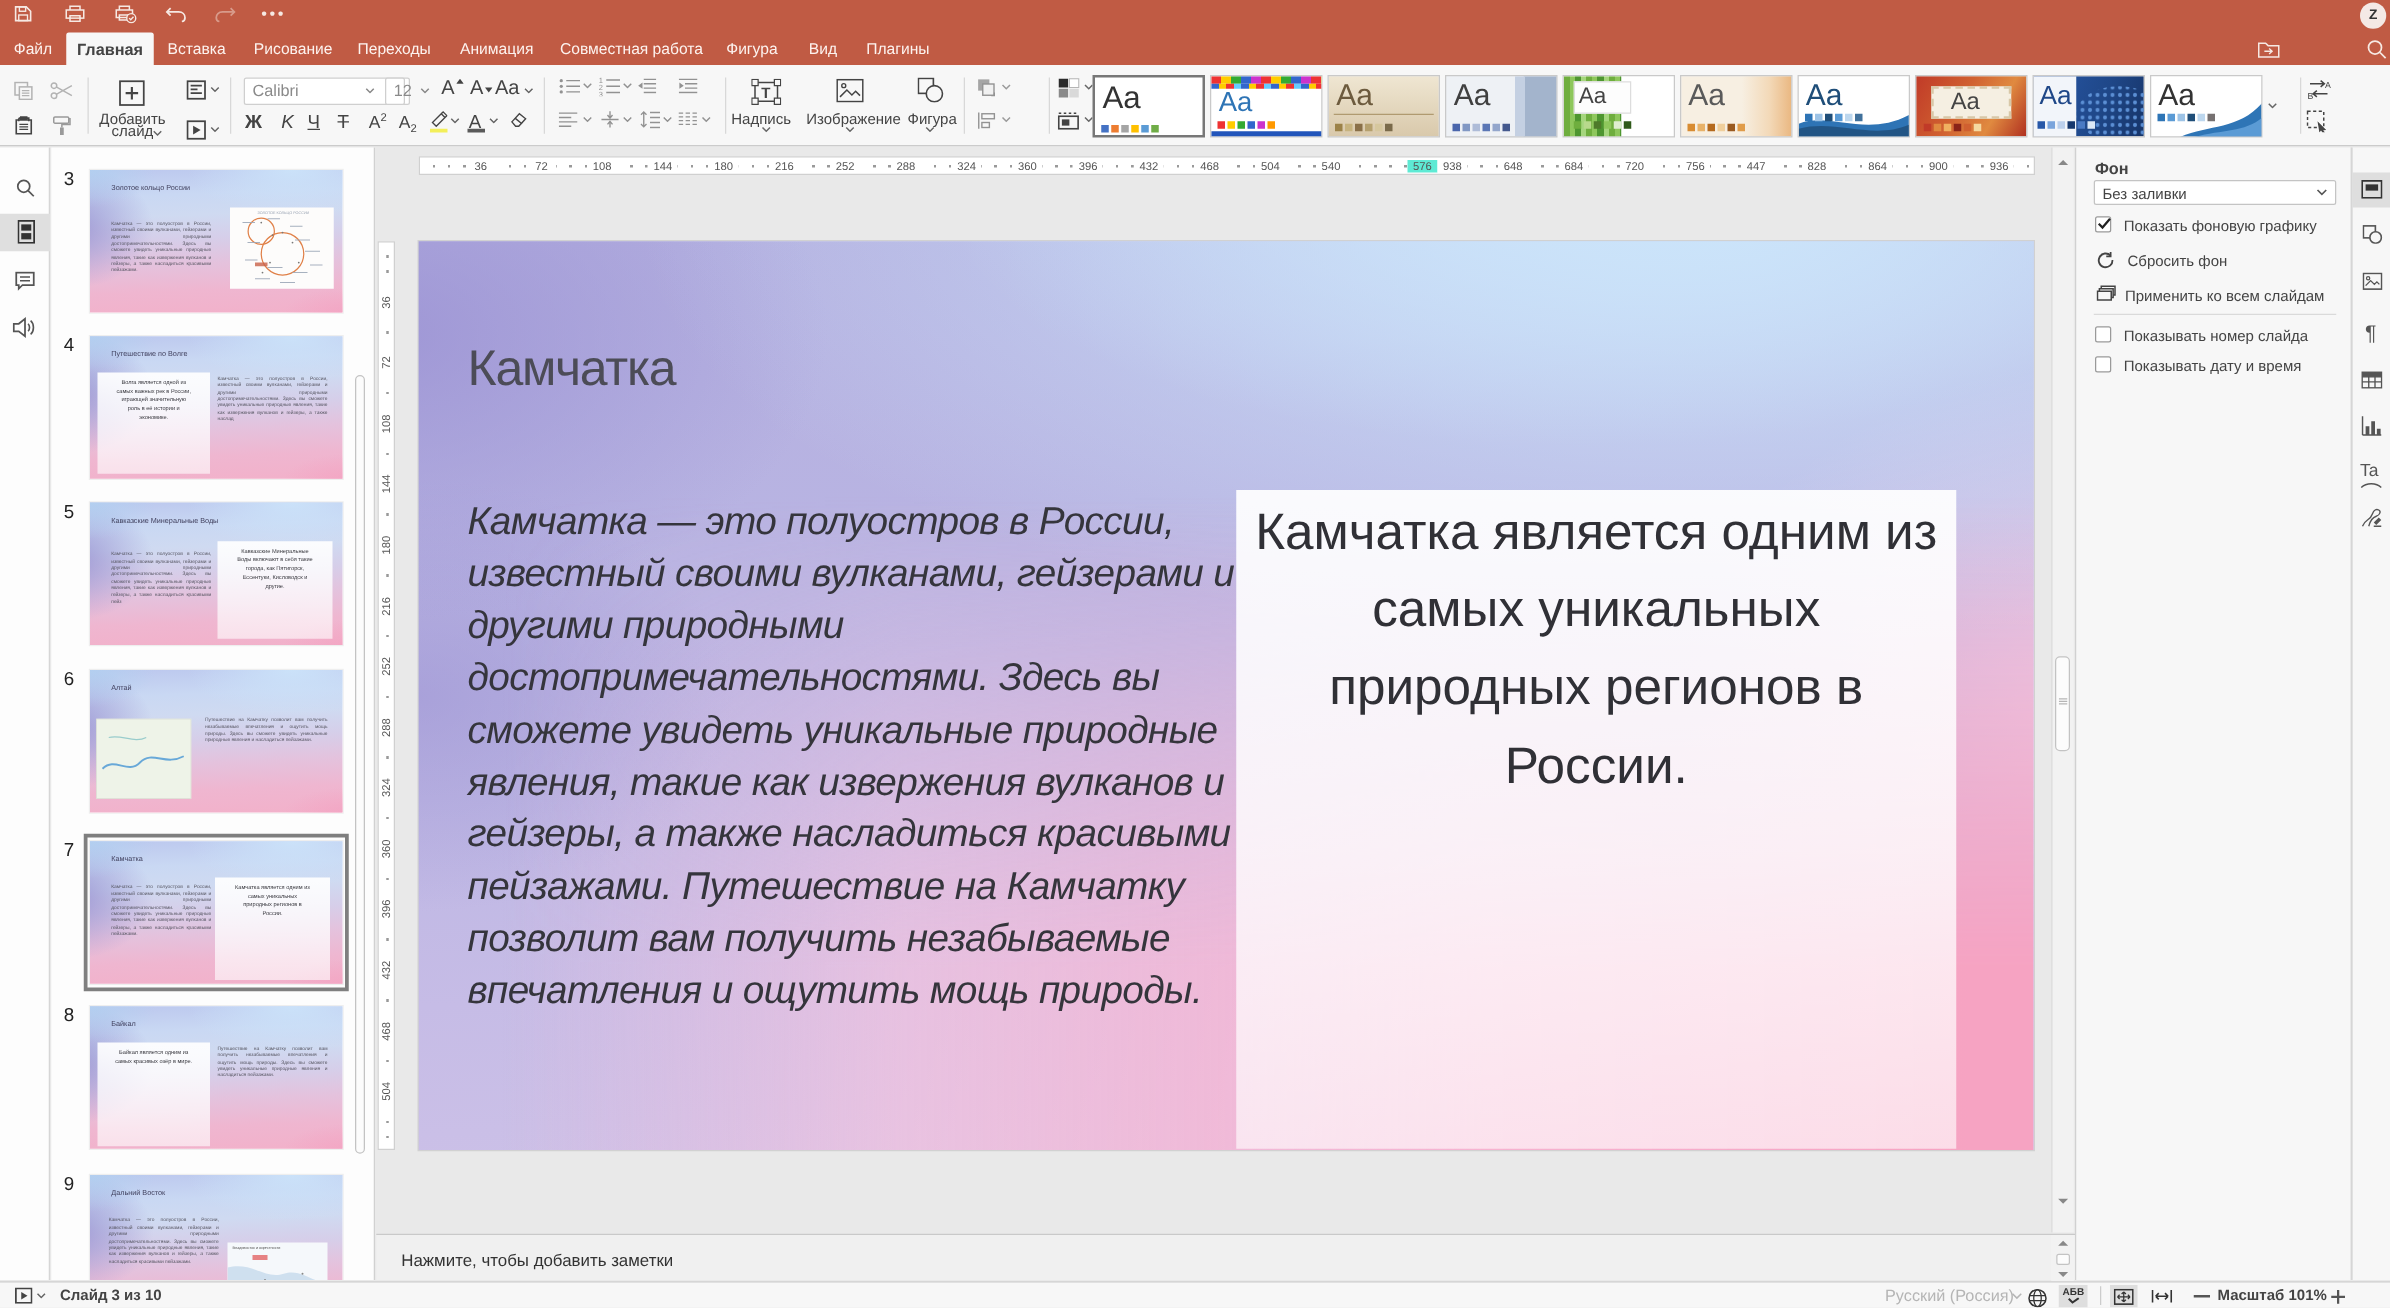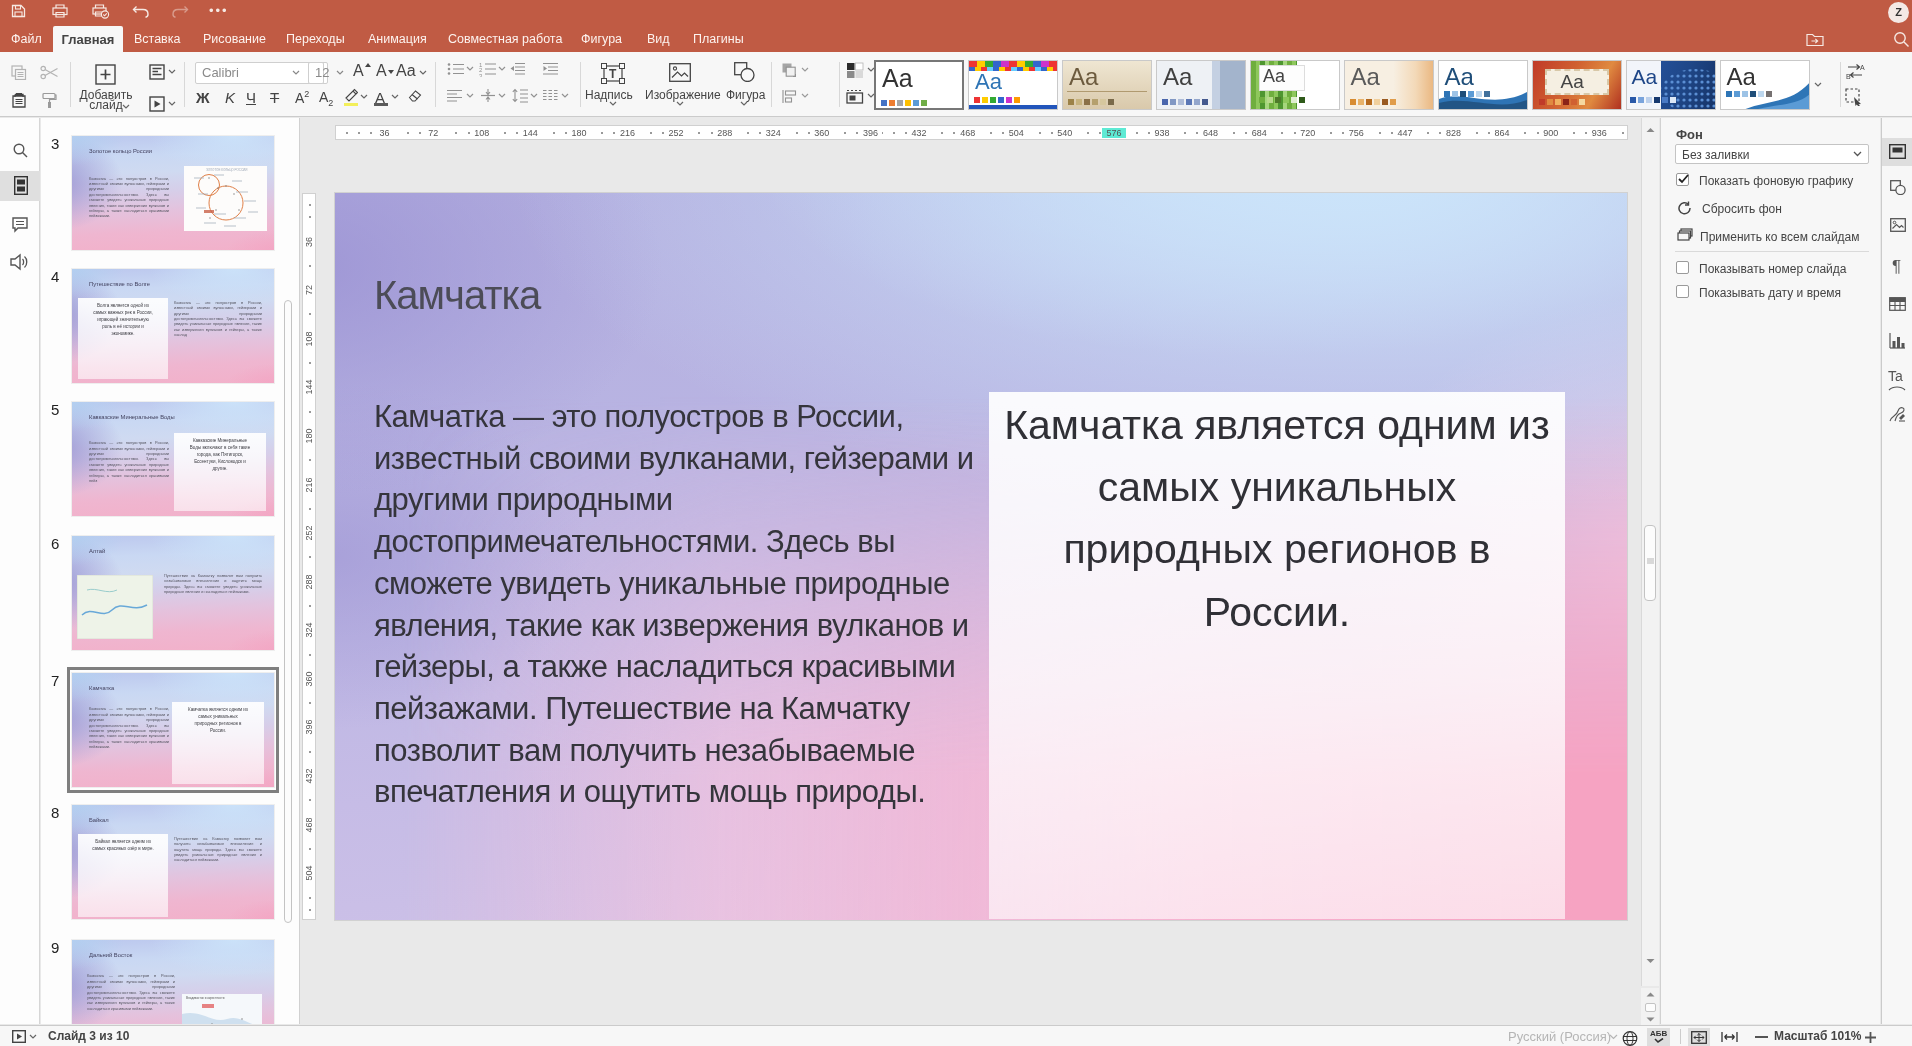--- a/index.html
+++ b/index.html
@@ -44,21 +44,21 @@
   radial-gradient(ellipse 38% 44% at -2% 10%, rgba(154,145,211,.8) 0%, rgba(154,145,211,0) 72%),
   radial-gradient(ellipse 28% 34% at 0% 50%, rgba(155,145,210,.55) 0%, rgba(155,145,210,0) 70%),
   radial-gradient(ellipse 36% 52% at 105% 52%, rgba(248,212,234,.85) 0%, rgba(248,212,234,0) 75%),
   linear-gradient(176deg,#b4b0e0 0%,#bab5e3 45%,#c6bce6 75%,#cec2e8 100%);}
 #slide::after{content:'';position:absolute;left:0;top:0;width:1292px;height:727px;z-index:0;
  background:linear-gradient(90deg, rgba(252,200,224,0) 5%, rgba(251,196,221,.62) 30%, rgba(248,178,207,.95) 66%, rgba(246,163,194,1) 96%);
  -webkit-mask-image:linear-gradient(180deg, transparent 28%, rgba(0,0,0,.55) 56%, #000 80%);
  mask-image:linear-gradient(180deg, transparent 28%, rgba(0,0,0,.55) 56%, #000 80%);}
 #stitle,#sbody,#sbox{z-index:1;}
 #stitle{position:absolute;left:39px;top:80px;font-size:40px;letter-spacing:-1px;color:#4c4c57;}
-#sbody{position:absolute;left:39px;top:203px;font-size:31px;letter-spacing:-0.5px;line-height:41.7px;color:#35353c;}
+#sbody{position:absolute;left:39px;top:203px;font-size:31px;letter-spacing:-0.5px;line-height:41.7px;color:#35353c;font-style:italic;}
 #sbox{position:absolute;left:654px;top:199px;width:576px;height:527px;
  background:linear-gradient(180deg,rgba(255,255,255,.93) 0%,rgba(255,255,255,.8) 55%,rgba(255,255,255,.62) 100%);}
 #sboxtxt{position:absolute;left:0;top:2px;width:576px;text-align:center;font-size:41px;line-height:62.2px;color:#303036;}
 
 .sbtrack{position:absolute;background:#f2f2f2;}
 .sbthumb{position:absolute;background:#fcfcfc;border:1px solid #c3c3c3;border-radius:4px;}
 
 #notes{position:absolute;left:301px;top:987px;width:1359px;height:37px;background:#f0f0f0;border-top:1px solid #c9c9c9;}
 #notes span{position:absolute;left:20px;top:13px;font-size:13.5px;color:#333;}
 
@@ -568,21 +568,21 @@
       <div class="rlab" style="left:279.528px;top:2px;width:24px;text-align:center;background:#fff;">216</div>
       <div class="rlab" style="left:328.116px;top:2px;width:24px;text-align:center;background:#fff;">252</div>
       <div class="rlab" style="left:376.704px;top:2px;width:24px;text-align:center;background:#fff;">288</div>
       <div class="rlab" style="left:425.29200000000003px;top:2px;width:24px;text-align:center;background:#fff;">324</div>
       <div class="rlab" style="left:473.88px;top:2px;width:24px;text-align:center;background:#fff;">360</div>
       <div class="rlab" style="left:522.468px;top:2px;width:24px;text-align:center;background:#fff;">396</div>
       <div class="rlab" style="left:571.056px;top:2px;width:24px;text-align:center;background:#fff;">432</div>
       <div class="rlab" style="left:619.644px;top:2px;width:24px;text-align:center;background:#fff;">468</div>
       <div class="rlab" style="left:668.232px;top:2px;width:24px;text-align:center;background:#fff;">504</div>
       <div class="rlab" style="left:716.82px;top:2px;width:24px;text-align:center;background:#fff;">540</div>
-      <div class="rlab" style="left:766px;top:2px;width:24px;text-align:center;background:#5eead4;">576</div>
+      <div class="rlab" style="left:790px;top:2px;width:24px;text-align:center;background:#5eead4;">576</div>
       <div class="rlab" style="left:813.996px;top:2px;width:24px;text-align:center;background:#fff;">938</div>
       <div class="rlab" style="left:862.5840000000001px;top:2px;width:24px;text-align:center;background:#fff;">648</div>
       <div class="rlab" style="left:911.172px;top:2px;width:24px;text-align:center;background:#fff;">684</div>
       <div class="rlab" style="left:959.76px;top:2px;width:24px;text-align:center;background:#fff;">720</div>
       <div class="rlab" style="left:1008.3480000000001px;top:2px;width:24px;text-align:center;background:#fff;">756</div>
       <div class="rlab" style="left:1056.936px;top:2px;width:24px;text-align:center;background:#fff;">447</div>
       <div class="rlab" style="left:1105.5240000000001px;top:2px;width:24px;text-align:center;background:#fff;">828</div>
       <div class="rlab" style="left:1154.112px;top:2px;width:24px;text-align:center;background:#fff;">864</div>
       <div class="rlab" style="left:1202.7px;top:2px;width:24px;text-align:center;background:#fff;">900</div>
       <div class="rlab" style="left:1251.288px;top:2px;width:24px;text-align:center;background:#fff;">936</div>
@@ -615,20 +615,23 @@
     <svg class="abs" style="left:1644px;top:124px" width="13" height="13" viewBox="0 0 13 13" fill="none">
       <path d="M2.5 8 L6.5 4 L10.5 8 Z" fill="#888"></path>
     </svg>
     <div class="sbthumb" style="left:1644px;top:525px;width:12px;height:76px;"></div>
     <svg class="abs" style="left:1647px;top:558px" width="7" height="8" viewBox="0 0 7 8" fill="none">
       <path d="M0 1 H7 M0 3 H7 M0 5 H7" stroke="#b5b5b5"></path>
     </svg>
     <svg class="abs" style="left:1644px;top:954px" width="13" height="13" viewBox="0 0 13 13" fill="none">
       <path d="M2.5 5 L6.5 9 L10.5 5 Z" fill="#888"></path>
     </svg>
+    <div id="notes">
+      <span>Нажмите, чтобы добавить заметки</span>
+    </div>
     <div class="sbtrack" style="left:1641px;top:988px;width:18px;height:37px;"></div>
     <svg class="abs" style="left:1644px;top:989px" width="13" height="12" viewBox="0 0 13 12" fill="none">
       <path d="M2.5 7.5 L6.5 3.5 L10.5 7.5 Z" fill="#888"></path>
     </svg>
     <div class="sbthumb" style="left:1645px;top:1003px;width:11px;height:9px;border-radius:2px;"></div>
     <svg class="abs" style="left:1644px;top:1013px" width="13" height="12" viewBox="0 0 13 12" fill="none">
       <path d="M2.5 4.5 L6.5 8.5 L10.5 4.5 Z" fill="#888"></path>
     </svg>
     <div id="rpanel"></div>
     <div class="plabel" style="left:1676px;top:127px;font-weight:700;font-size:13px;">Фон</div>

